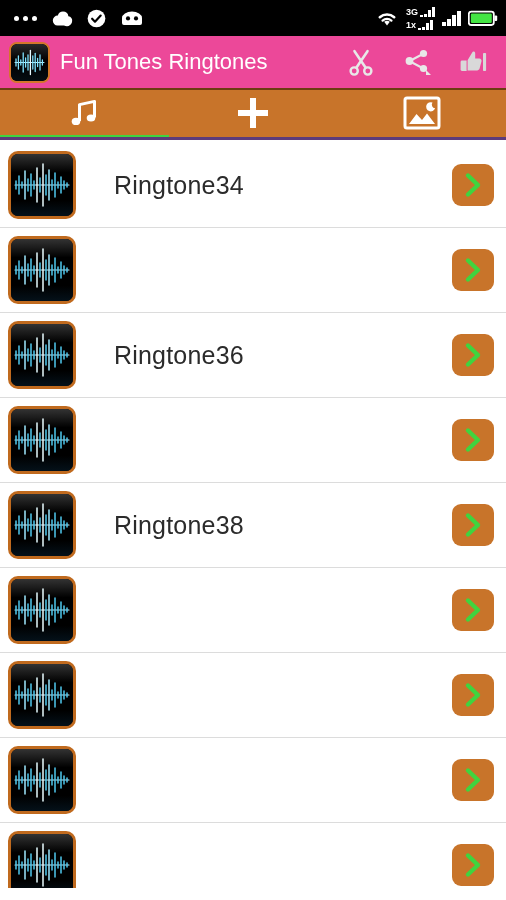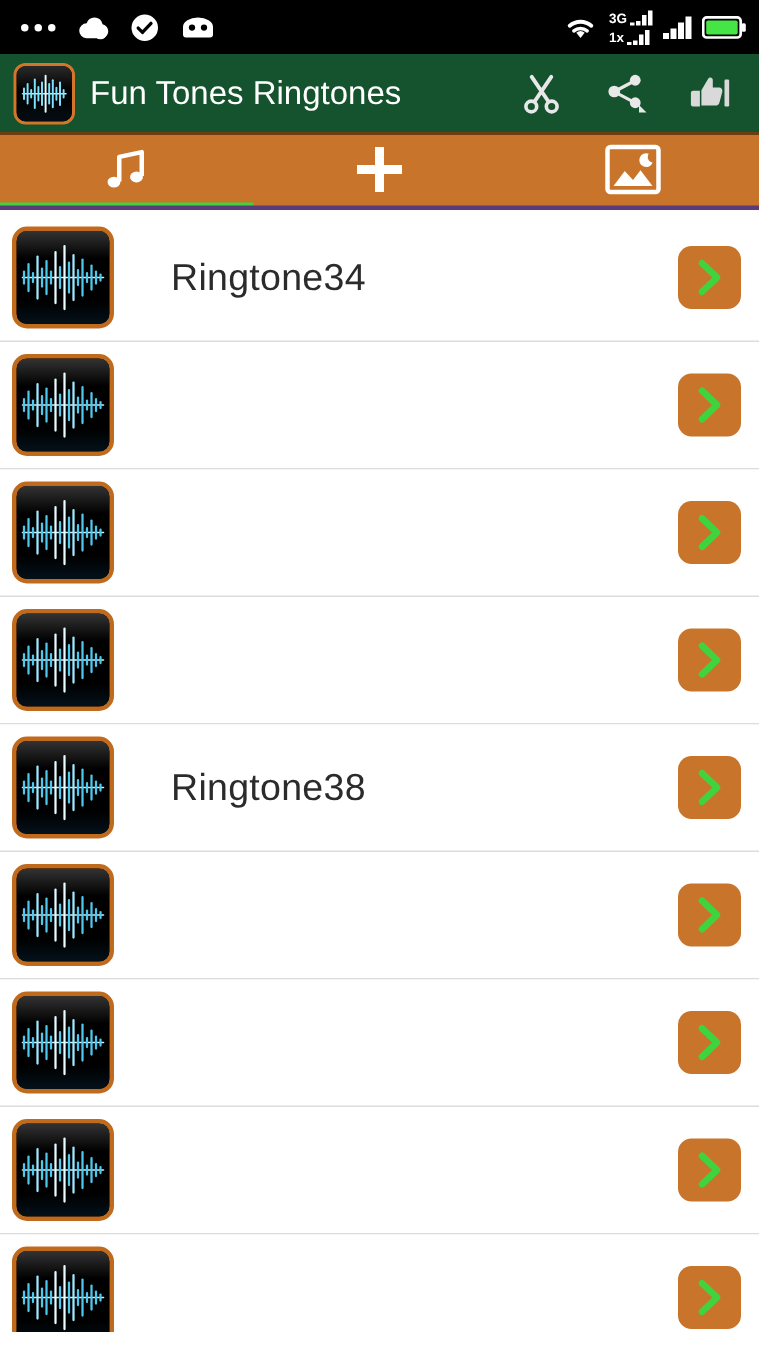--- a/index.html
+++ b/index.html
@@ -23,21 +23,21 @@
   .dots i { width:5px; height:5px; border-radius:50%; background:#fff; display:block; }
   .clock { font-size:21px; color:#fff; letter-spacing:.3px; font-family:"Liberation Sans", sans-serif; }
   .dualsig { display:flex; flex-direction:column; justify-content:center; gap:2px; }
   .dualsig-row { display:flex; align-items:flex-end; gap:2px; height:11px; }
   .dualsig-row span.lbl { font-size:9px; line-height:9px; color:#fff; font-weight:bold; }
   .bars { display:flex; align-items:flex-end; gap:1px; height:11px; }
   .bars i { width:3px; background:#fff; display:block; }
 
   
   .actionbar {
-    height:54px; background:#14532d; display:flex; align-items:center;
+    height:54px; background:#ec4899; display:flex; align-items:center;
     padding:0 10px 0 9px; border-bottom:2px solid #6b3d10;
   }
   .app-icon {
     width:41px; height:41px; border-radius:8px;
     border:2px solid #d4762a; background:#050505;
     display:flex; align-items:center; justify-content:center; overflow:hidden;
     flex:0 0 auto;
   }
   .app-title {
     color:#fff; font-size:22px; margin-left:10px; white-space:nowrap;
@@ -355,20 +355,21 @@
       <line x1="38" y1="16" x2="38" y2="46" stroke="#9fe8ff"></line>
       <line x1="41" y1="26" x2="41" y2="36"></line>
       <line x1="44" y1="19" x2="44" y2="43"></line>
       <line x1="47" y1="28" x2="47" y2="34"></line>
       <line x1="50" y1="23" x2="50" y2="39"></line>
       <line x1="53" y1="27" x2="53" y2="35"></line>
       <line x1="56" y1="29" x2="56" y2="33"></line>
     </g>
   </svg>
 </span>
+        <span class="row-label">Ringtone36</span>
         <span class="go-btn">
   <svg width="24" height="26" viewBox="0 0 24 26">
     <path d="M7 3.5L17 13 7 22.5" fill="none" stroke="#3fd43f" stroke-width="4.4" stroke-linecap="round" stroke-linejoin="round"></path>
   </svg>
 </span>
       </div>
       <div class="row">
         <span class="thumb">
   <svg width="62" height="62" viewBox="0 0 62 62">
     <defs>

